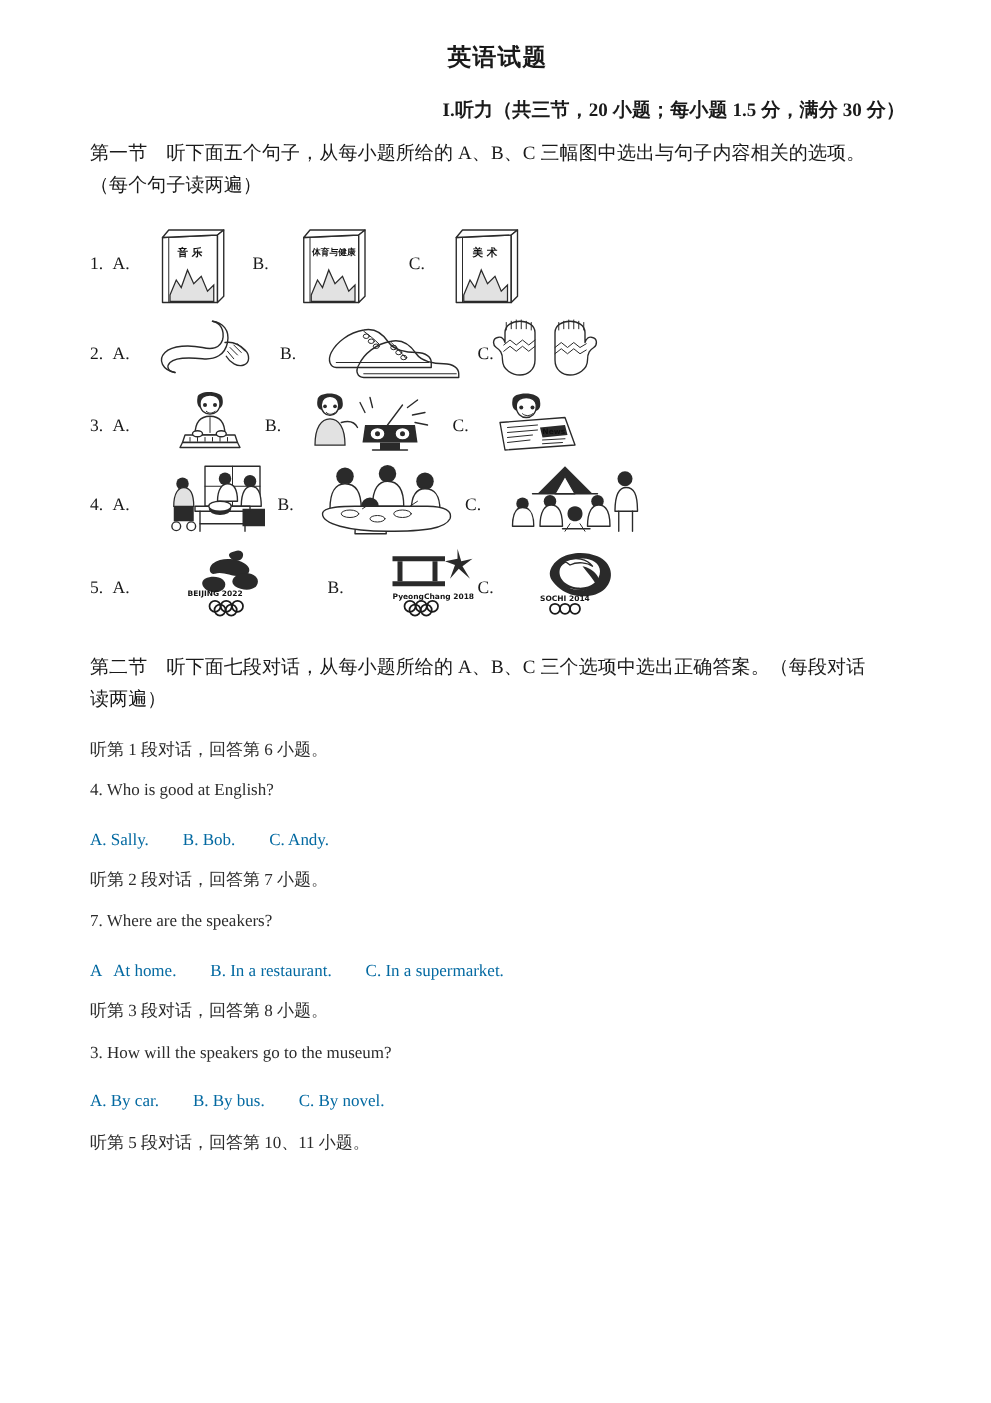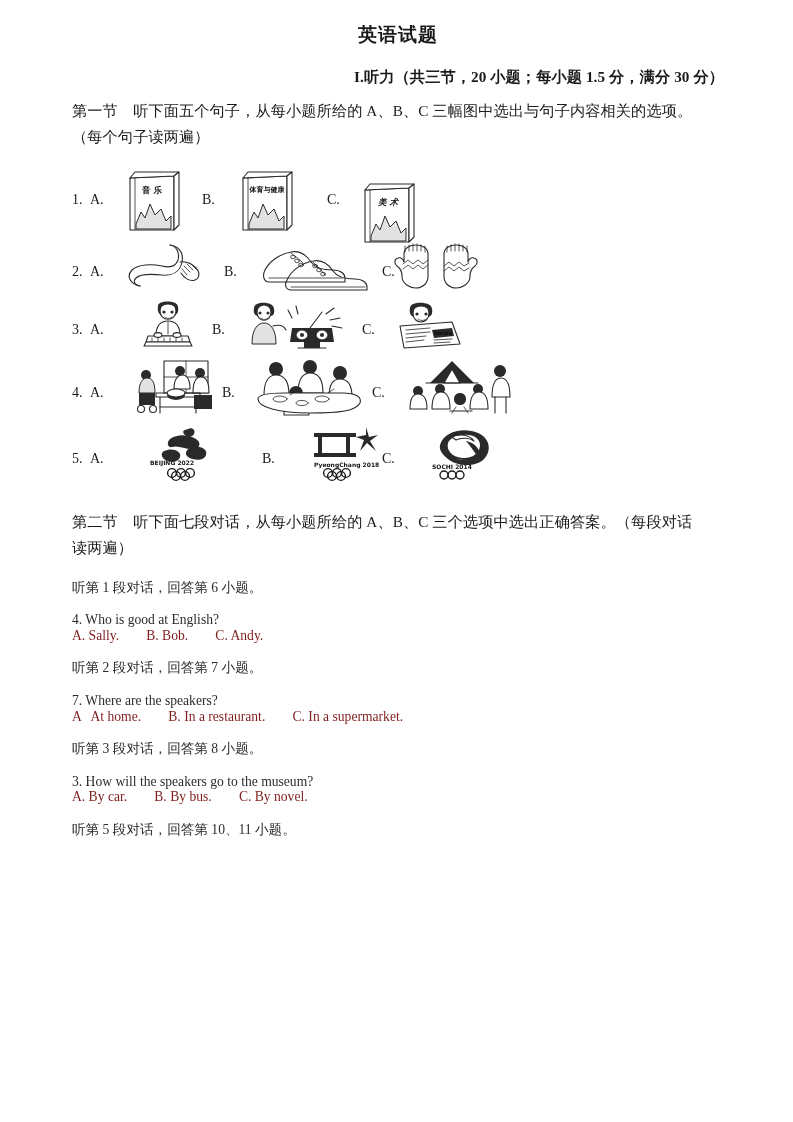--- a/index.html
+++ b/index.html
@@ -28,21 +28,21 @@
     top: 0;
     width: 652px;
   }
 
   
   .doc-title {
     text-align: center;
     font-weight: bold;
     font-size: 19px;
     letter-spacing: 1px;
-    margin-top: 24px;
+    margin-top: 36px;
     margin-bottom: 0;
     line-height: 1.2;
   }
 
   
   .head-line {
     font-weight: bold;
     font-size: 15.2px;
     line-height: 1.0;
     margin-top: 22px;
@@ -91,22 +91,22 @@
   }
   .q-en {
     font-size: 13.6px;
     line-height: 1.0;
     margin-top: 19px;
     color: #2b2b2b;
   }
   .q-opts {
     font-size: 13.6px;
     line-height: 1.0;
-    margin-top: 2px;
-    color: #7f1d1d;
+    margin-top: 26px;
+    color: #0369a1;
     white-space: pre;
   }
 
   
   svg { display: block; overflow: visible; }
   .ln { fill: none; stroke: #2a2a2a; stroke-width: 1.1; stroke-linejoin: round; stroke-linecap: round; }
   .ln-t { fill: none; stroke: #2a2a2a; stroke-width: 0.8; stroke-linecap: round; }
   .fl-w { fill: #ffffff; stroke: #2a2a2a; stroke-width: 1.1; stroke-linejoin: round; }
   .fl-g { fill: #e2e2e2; stroke: #2a2a2a; stroke-width: 1; }
   .fl-d { fill: #2a2a2a; stroke: none; }
@@ -159,21 +159,21 @@
           <path class="fl-w" d="M8 10 L13 4 L57 4 L52 8 Z"></path>
           <path class="fl-w" d="M52 8 L57 4 L57 57 L52 62 Z"></path>
           <line class="ln-t" x1="13" y1="10" x2="13" y2="62"></line>
           <text class="booktxt" x="32" y="24" font-size="7" text-anchor="middle">体育与健康</text>
           <path class="fl-g" d="M14 56 L19 44 L23 50 L28 36 L33 47 L39 41 L44 53 L49 48 L49 61 L14 61 Z"></path>
         </svg>
       </div>
 
       <div class="opt-label" style="left:255px; top:26px;">C.</div>
 
-      <div class="fig" style="left:285px; top:14px;font-style:italic;">
+      <div class="fig" style="left:285px; top:2px;">
         <svg width="62" height="68" viewBox="0 0 62 68">
           <path class="fl-w" d="M8 10 L8 62 L52 62 L52 8 Z"></path>
           <path class="fl-w" d="M8 10 L13 4 L57 4 L52 8 Z"></path>
           <path class="fl-w" d="M52 8 L57 4 L57 57 L52 62 Z"></path>
           <line class="ln-t" x1="13" y1="10" x2="13" y2="62"></line>
           <text class="booktxt" x="31" y="25" font-size="8.5" text-anchor="middle">美 术</text>
           <path class="fl-g" d="M14 56 L19 44 L23 50 L28 36 L33 47 L39 41 L44 53 L49 48 L49 61 L14 61 Z"></path>
         </svg>
       </div>
     </div>

